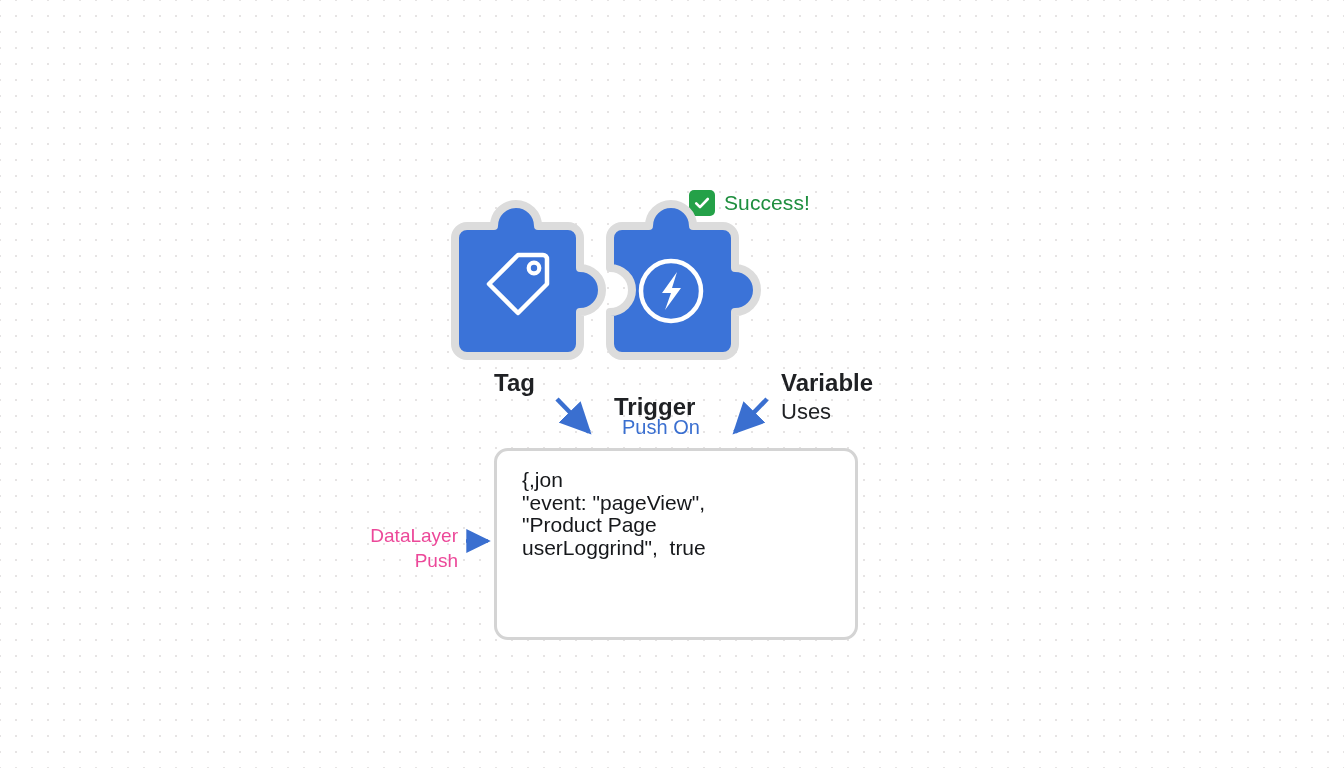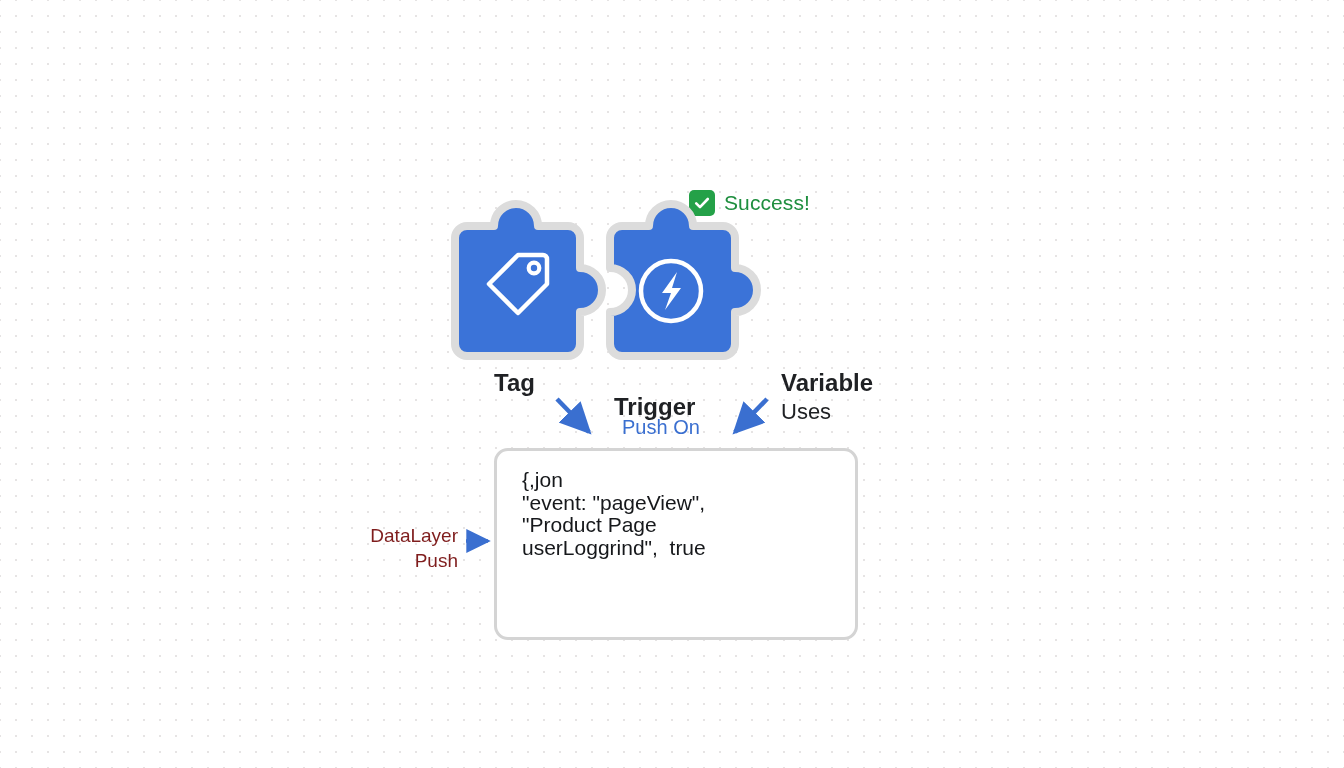--- a/index.html
+++ b/index.html
@@ -109,21 +109,21 @@
     white-space: nowrap;
   }
   #datalayer-side-label {
     position: absolute;
     left: 348px;
     top: 523px;
     width: 110px;
     text-align: right;
     font-size: 19px;
     line-height: 25px;
-    color: #7f1d1d;
+    color: #ec4899;
   }
 
   
   #code-panel {
     position: absolute;
     left: 494px;
     top: 448px;
     width: 364px;
     height: 192px;
     background: #ffffff;

